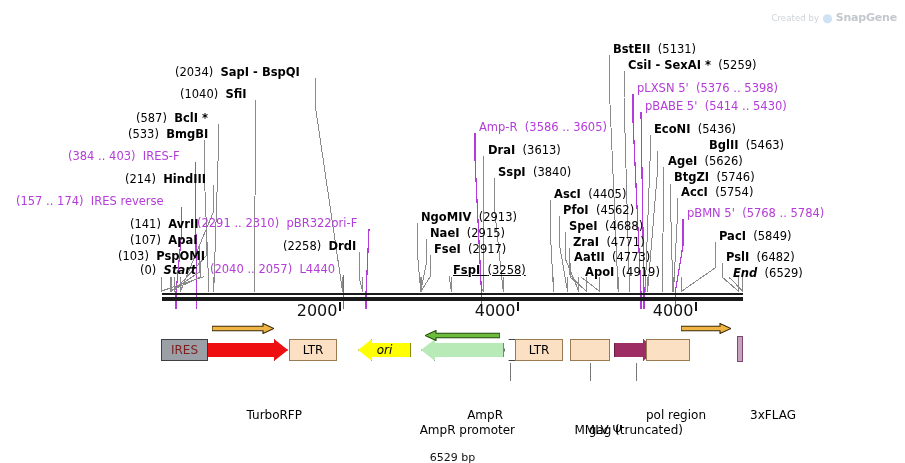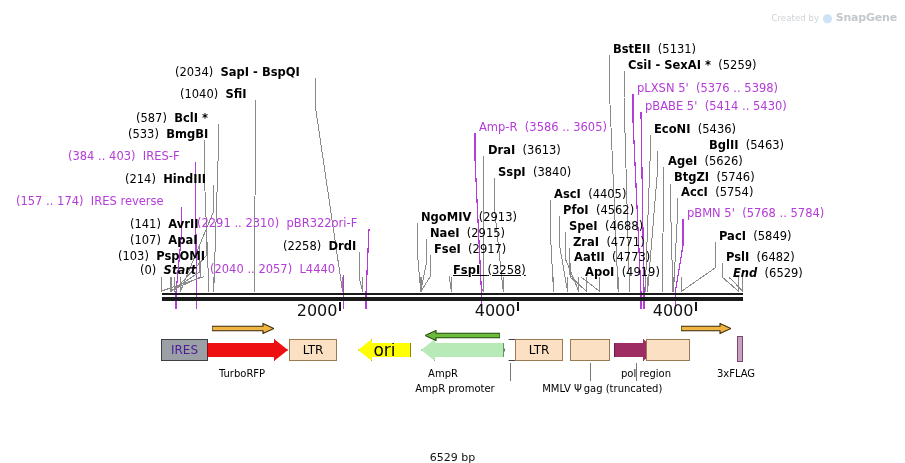--- a/index.html
+++ b/index.html
@@ -40,22 +40,23 @@
     position:absolute;font-size:16px;color:#111;white-space:nowrap;
     text-align:right;
   }
 
   
   #leaders{position:absolute;left:0;top:0;}
 
   
   .feat{position:absolute;box-sizing:border-box;}
   .feat-label{
-    position:absolute;font-size:10px;color:#111;white-space:nowrap;
-    text-align:center;
+    position:absolute;font-size:12px;color:#111;white-space:nowrap;
+    text-align:right;
+    margin-top:40px;
   }
   .feat-text{
     position:absolute;font-size:12px;color:#111;white-space:nowrap;
     font-weight:400;
   }
 
   
   .title{
     position:absolute;width:100%;text-align:center;
     font-size:15px;font-weight:700;color:#000;letter-spacing:.1px;
@@ -208,29 +209,29 @@
       <div class="tickmark" style="left: 339.475px; top: 294px; height: 9px;"></div>
       <div class="ticklabel" style="left: 287.475px; top: 293px; width: 50px;">2000</div>
       <div class="tickmark" style="left: 517.45px; top: 294px; height: 9px;"></div>
       <div class="ticklabel" style="left: 465.45px; top: 293px; width: 50px;">4000</div>
       <div class="tickmark" style="left: 695.426px; top: 294px; height: 9px;"></div>
       <div class="ticklabel" style="left: 643.426px; top: 293px; width: 50px;">4000</div>
     </div>
 
   <div id="features-layer">
       <div class="feat" style="left: 161px; top: 331px; width: 47px; height: 22px; background: rgb(154, 160, 166); border: 1px solid rgb(60, 64, 67); display: flex; align-items: center; justify-content: center;">
-        <span class="feat-text" style="position: static; color: #4c1d95; font-size: 12px;">IRES</span>
+        <span class="feat-text" style="position: static; color: #7f1d1d; font-size: 12px;">IRES</span>
       </div>
       <div class="feat" style="left: 207px; top: 331px; width: 81px; height: 22px; background: rgb(238, 16, 16); clip-path: polygon(0px 18%, 82.716% 18%, 82.716% 0px, 100% 50%, 82.716% 100%, 82.716% 82%, 0px 82%); border: none; box-shadow: rgb(138, 16, 16) 0px 0px 0px 1px inset; display: flex; align-items: center; justify-content: center;"></div>
       <div class="feat-label" style="left: 182px; top: 360px; width: 120px; color: rgb(0, 0, 0);">TurboRFP</div>
       <div class="feat" style="left: 289px; top: 331px; width: 48px; height: 22px; background: rgb(251, 224, 196); border: 1px solid rgb(154, 122, 82); display: flex; align-items: center; justify-content: center;">
         <span class="feat-text" style="position: static; color: rgb(0, 0, 0); font-size: 12px;">LTR</span>
       </div>
       <div class="feat" style="left: 358px; top: 331px; width: 53px; height: 22px; background: rgb(255, 255, 0); clip-path: polygon(100% 18%, 26.4151% 18%, 26.4151% 0px, 0px 50%, 26.4151% 100%, 26.4151% 82%, 100% 82%); border: none; box-shadow: rgb(138, 138, 0) 0px 0px 0px 1px inset; display: flex; align-items: center; justify-content: center;">
-        <span class="feat-text" style="position: static; color: rgb(0, 0, 0); font-size: 17px;">ori</span>
+        <span class="feat-text" style="position: static; color: rgb(0, 0, 0); font-size: 12px; font-style: italic;">ori</span>
       </div>
       <div class="feat" style="left: 421px; top: 331px; width: 83px; height: 22px; background: rgb(184, 234, 184); clip-path: polygon(100% 18%, 16.8675% 18%, 16.8675% 0px, 0px 50%, 16.8675% 100%, 16.8675% 82%, 100% 82%); border: none; box-shadow: rgb(90, 154, 90) 0px 0px 0px 1px inset; display: flex; align-items: center; justify-content: center;"></div>
       <div class="feat-label" style="left: 383px; top: 360px; width: 120px; color: rgb(0, 0, 0);">AmpR</div>
       <div class="feat" style="left: 504px; top: 331px; width: 12px; height: 22px; background: rgb(255, 255, 255); clip-path: polygon(100% 0px, 40% 0px, 0px 50%, 40% 100%, 100% 100%); border: none; box-shadow: rgb(68, 68, 68) 0px 0px 0px 1px inset; display: flex; align-items: center; justify-content: center;"></div>
       <div class="feat-label" style="left: 395px; top: 375px; width: 120px; color: rgb(0, 0, 0);">AmpR promoter</div>
       <div style="position: absolute; left: 510px; top: 355px; width: 1px; height: 18px; background: rgb(119, 119, 119);"></div>
       <div class="feat" style="left: 515px; top: 331px; width: 48px; height: 22px; background: rgb(251, 224, 196); border: 1px solid rgb(154, 122, 82); display: flex; align-items: center; justify-content: center;">
         <span class="feat-text" style="position: static; color: rgb(0, 0, 0); font-size: 12px;">LTR</span>
       </div>
       <div class="feat" style="left: 570px; top: 331px; width: 40px; height: 22px; background: rgb(251, 224, 196); border: 1px solid rgb(154, 122, 82); display: flex; align-items: center; justify-content: center;"></div>

